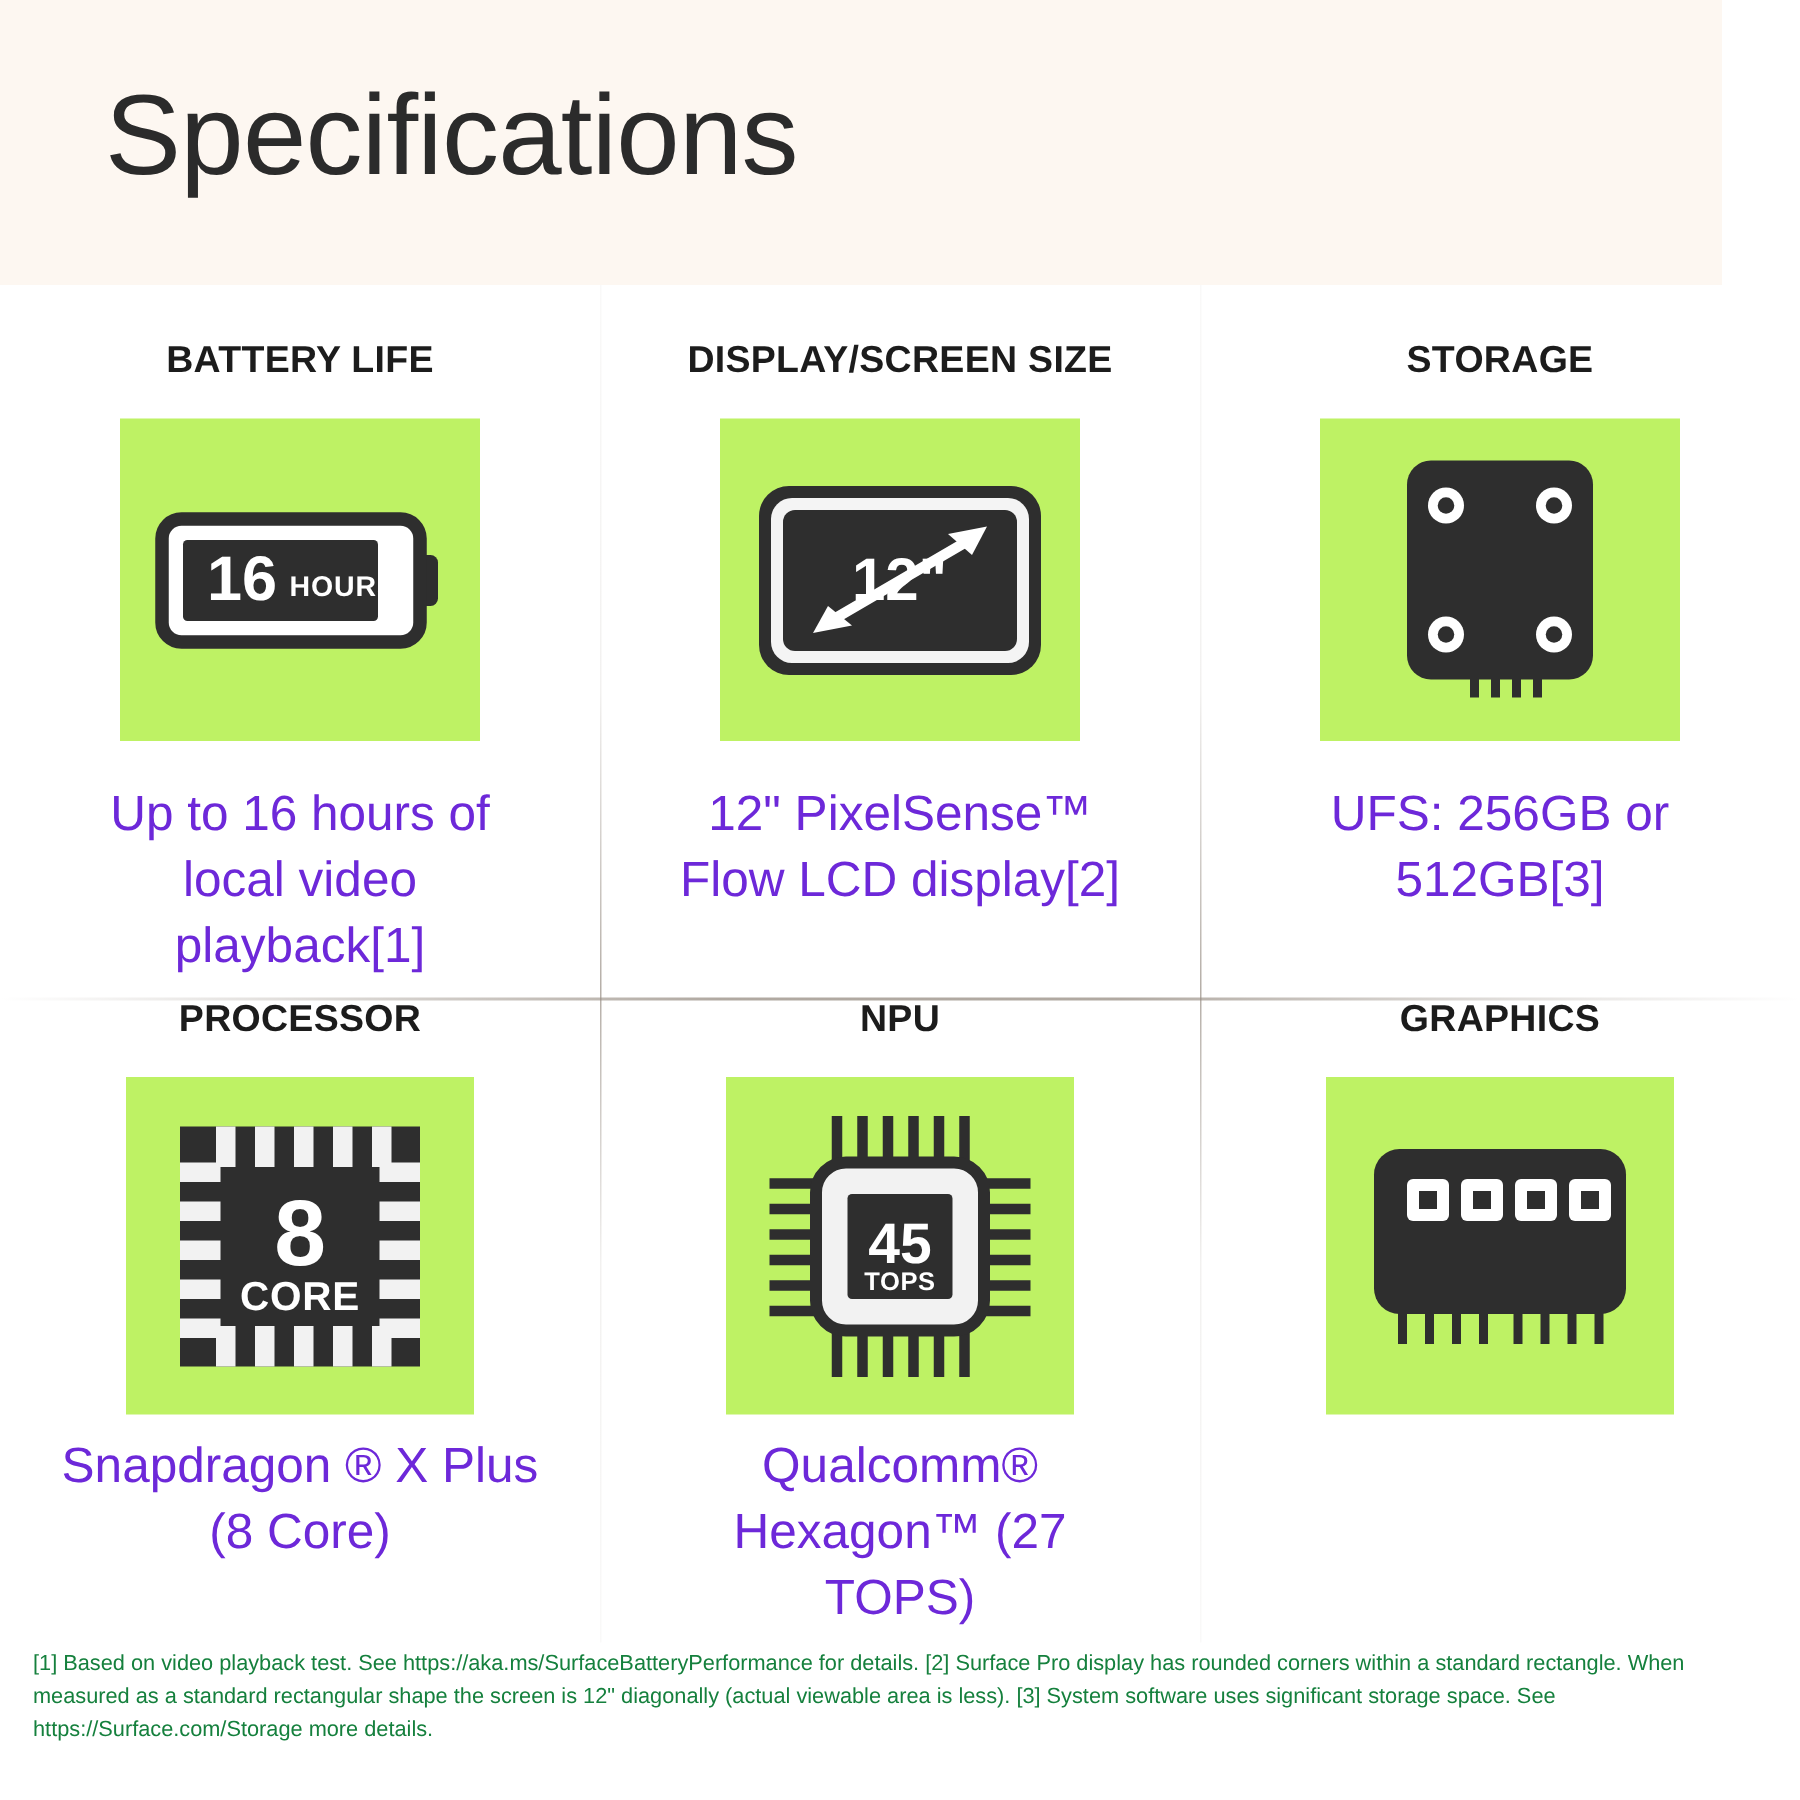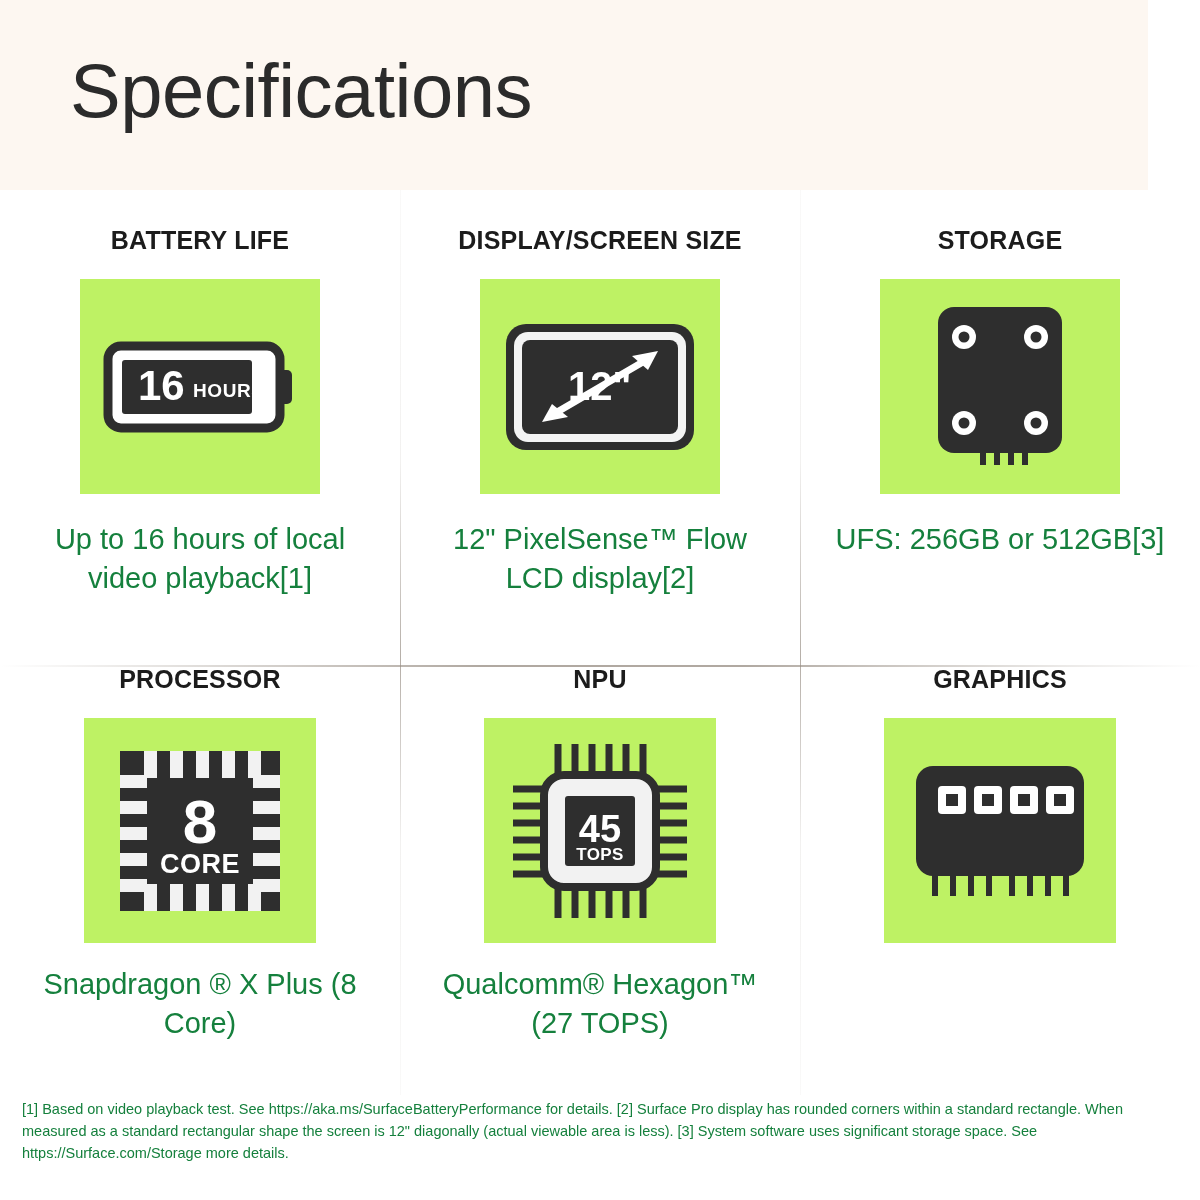--- a/index.html
+++ b/index.html
@@ -73,28 +73,28 @@
     align-items: center;
     justify-content: center;
   }
   .spec-cell.row2 .icon-tile {
     width: 232px;
     height: 225px;
   }
 
   .cell-desc {
     margin-top: 26px;
-    font-size: 29px;
+    font-size: 33px;
     font-weight: 400;
     line-height: 1.33;
     text-align: center;
-    color: #15803d;
+    color: #6d28d9;
     max-width: 330px;
   }
-  .spec-cell.row2 .cell-desc { margin-top: 22px; }
+  .spec-cell.row2 .cell-desc { margin-top: 12px; }
 
   
   .v-divider {
     position: absolute;
     top: 0;
     width: 1px;
     background: #e8e6e3;
   }
   .v-div-1 { left: 400px; height: 905px; }
   .v-div-2 { left: 800px; height: 905px; }

